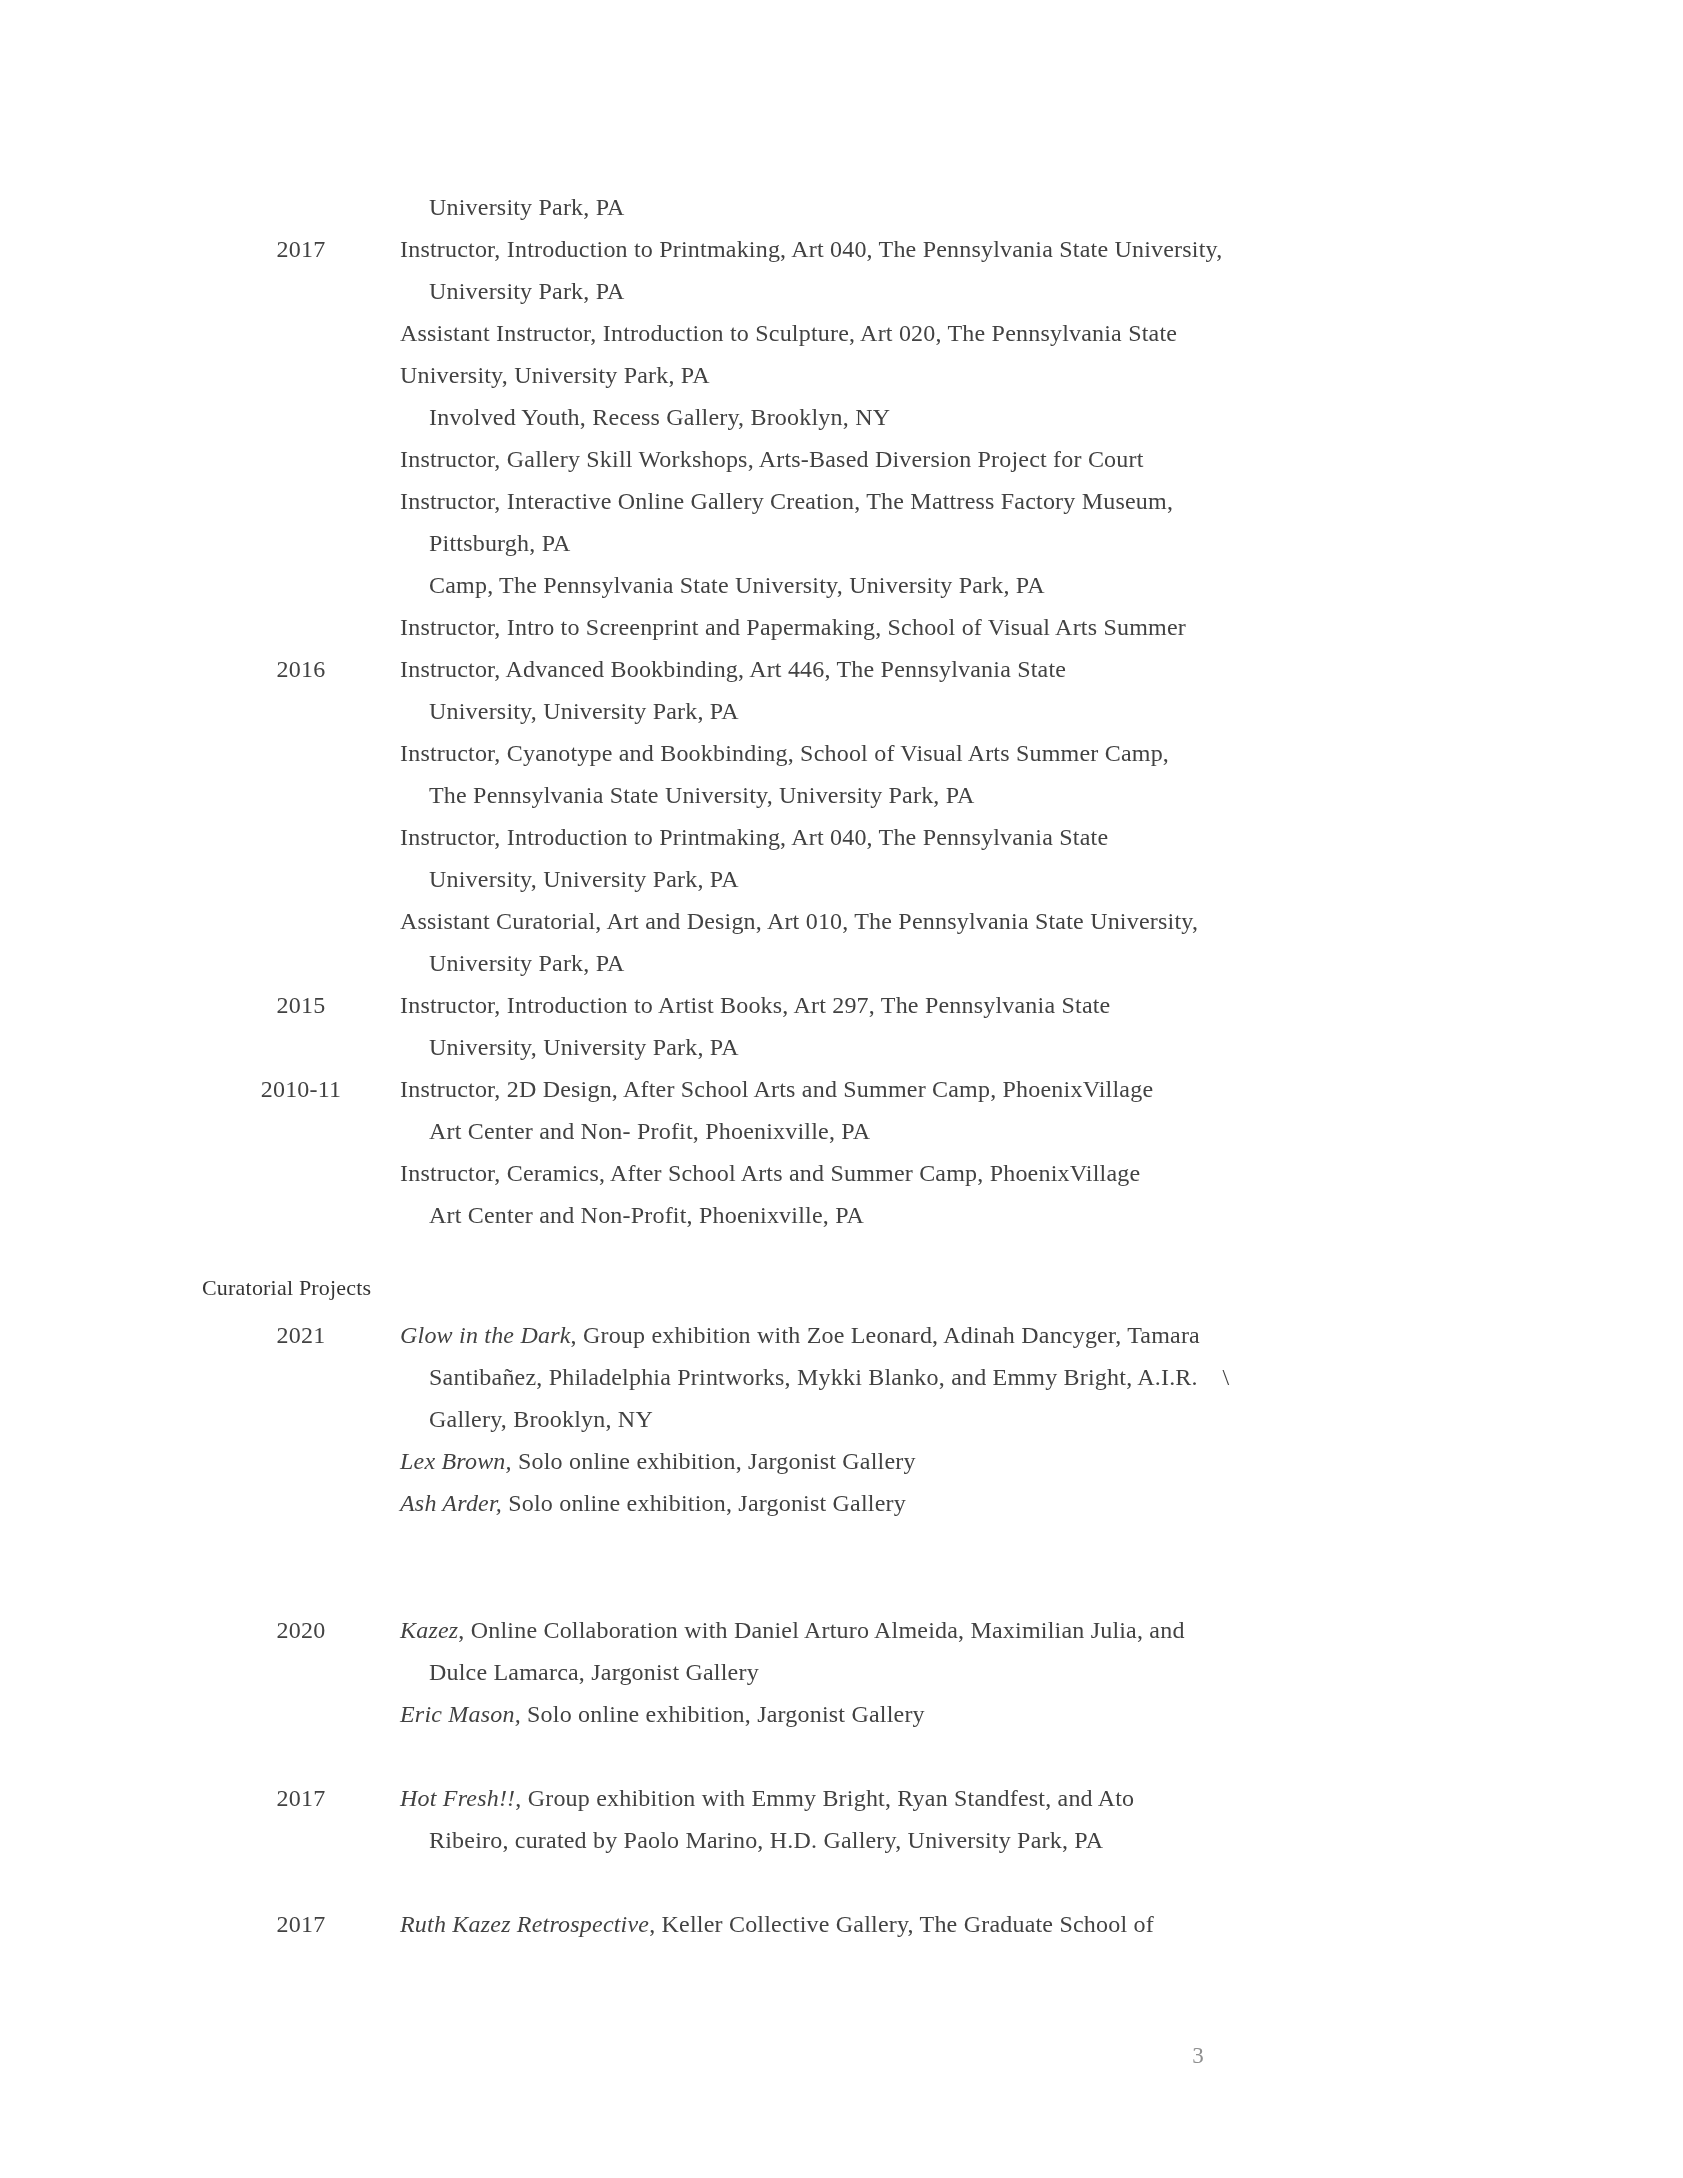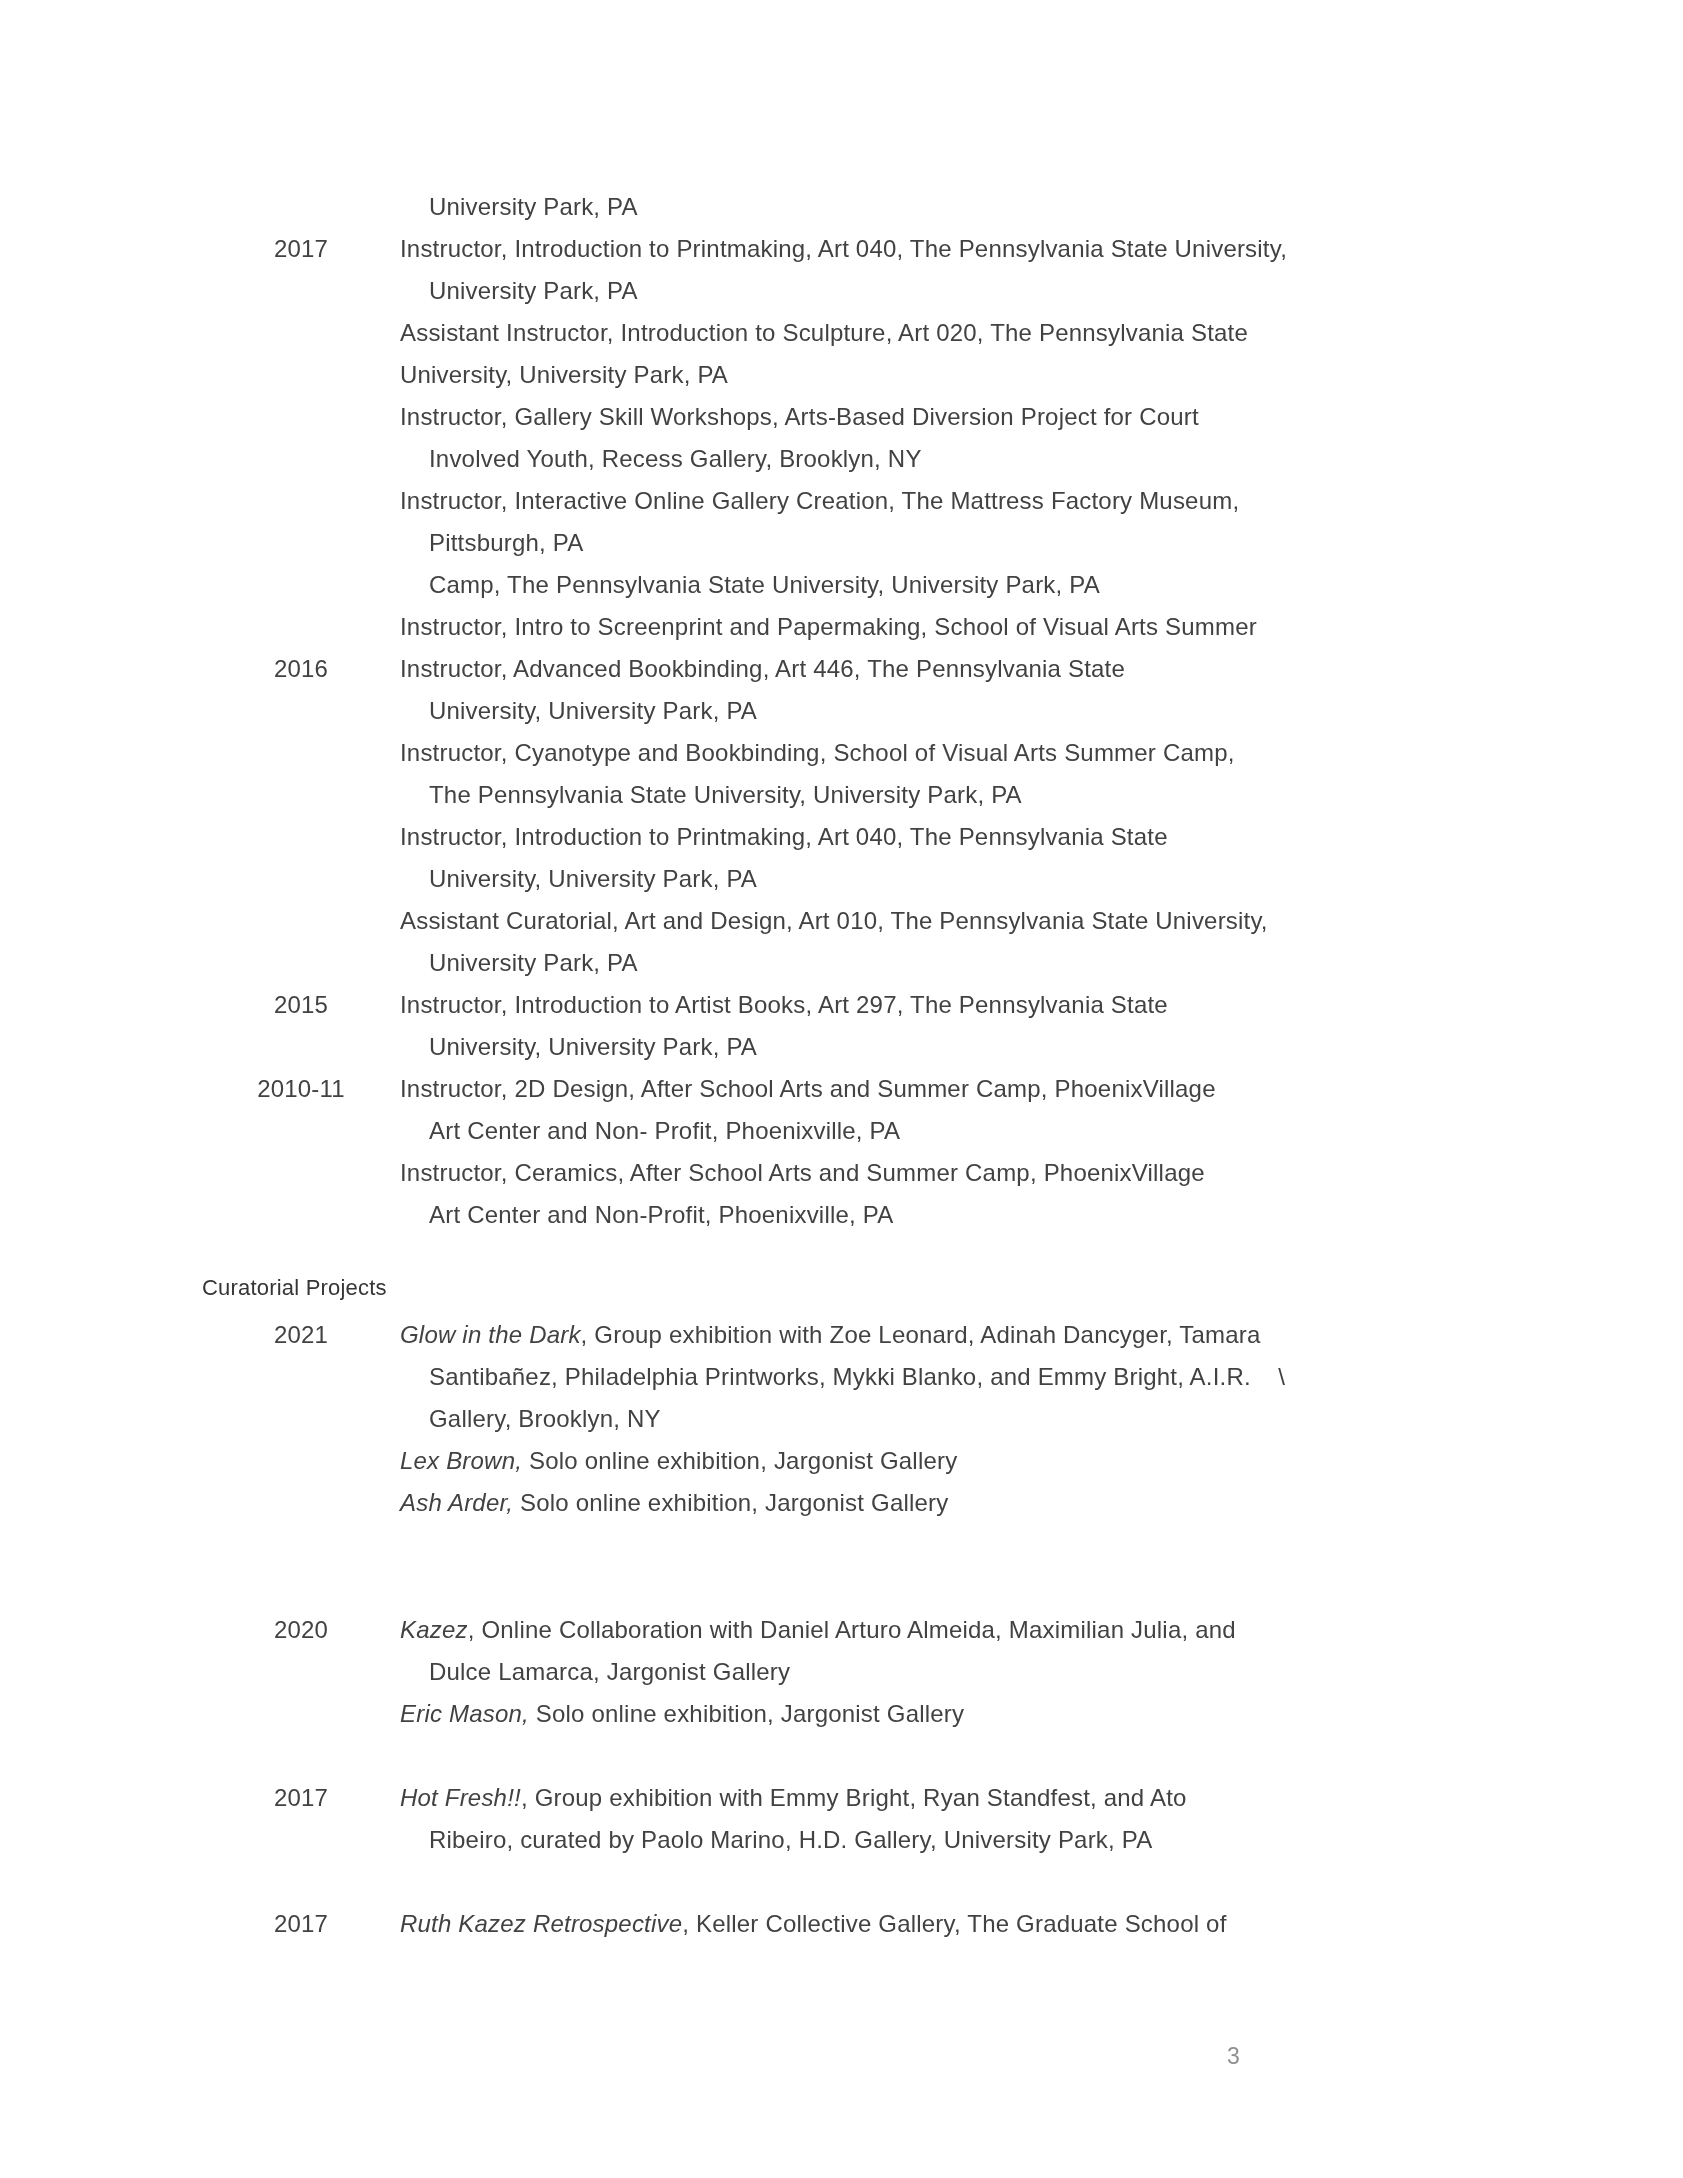--- a/index.html
+++ b/index.html
@@ -5,28 +5,27 @@
   html, body {
     margin: 0;
     padding: 0;
     background: #ffffff;
   }
   .page {
     position: relative;
     width: 1378px;
     height: 2178px;
     background: #ffffff;
-    font-family: Liberation Sans, sans-serif;
+    font-family: Liberation Serif, serif;
     font-weight: 300;
     color: #424242;
     font-size: 24px;
     line-height: 42px;
     letter-spacing: 0.2px;
     overflow: hidden;
-    padding-left: 36px;
   }
   .content {
     position: absolute;
     top: 186px;
     left: 202px;
     right: 178px;
   }
   .cv-section { margin: 0; }
   .section-heading {
     font-size: 22px;
@@ -79,22 +78,22 @@
         <div class="row">
           <div class="year"></div>
           <div class="entry-body">
             <div class="line">Assistant Instructor, Introduction to Sculpture, Art 020, The Pennsylvania State</div>
             <div class="line">University, University Park, PA</div>
           </div>
         </div>
         <div class="row">
           <div class="year"></div>
           <div class="entry-body">
+            <div class="line indent">Involved Youth, Recess Gallery, Brooklyn, NY</div>
             <div class="line">Instructor, Gallery Skill Workshops, Arts-Based Diversion Project for Court</div>
-            <div class="line indent">Involved Youth, Recess Gallery, Brooklyn, NY</div>
           </div>
         </div>
         <div class="row">
           <div class="year"></div>
           <div class="entry-body">
             <div class="line">Instructor, Interactive Online Gallery Creation, The Mattress Factory Museum,</div>
             <div class="line indent">Pittsburgh, PA</div>
           </div>
         </div>
         <div class="row">

